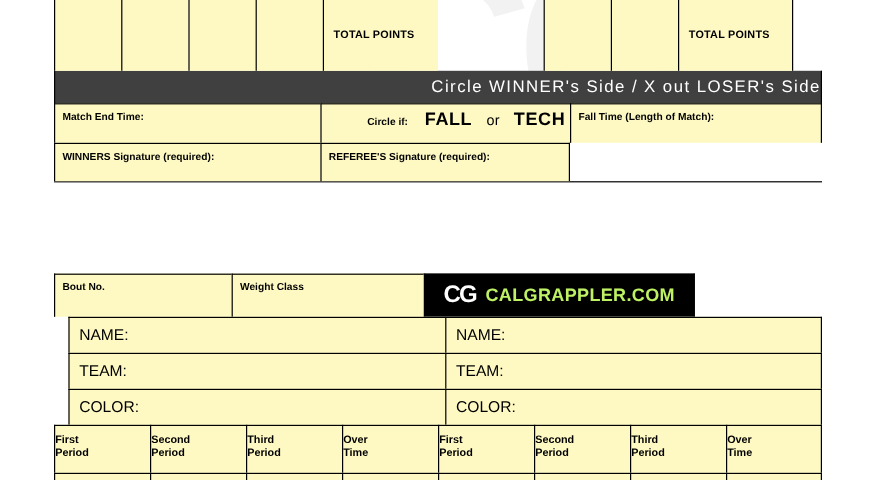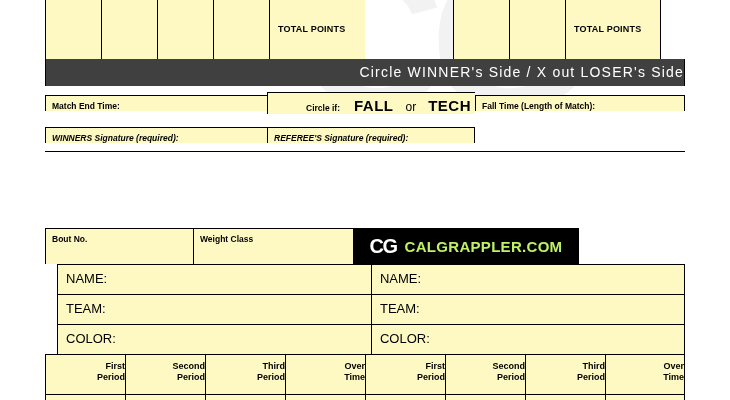--- a/index.html
+++ b/index.html
@@ -96,21 +96,20 @@
     letter-spacing: 1.2px;
     padding: 5px 0 6px 0;
     border-left: 1px solid #000;
     border-right: 1px solid #000;
     box-sizing: border-box;
     width: 100%;
   }
 
   .info-row {
     height: 33px;
-    align-items: center;
   }
   .info-cell {
     font-size: 8.5px;
     padding: 5px 0 0 6px;
     font-weight: bold;
   }
   .w-left { width: 222px; }
   .w-mid  { width: 208px; }
   .w-right{ width: 210px; }
 
@@ -136,21 +135,20 @@
     margin-left: 12px;
   }
   .circle-if .big2 {
     font-size: 15px;
     font-weight: bold;
     margin-left: 12px;
     letter-spacing: 0.5px;
   }
   .bottom-border {
     border-bottom: 1px solid #000;
-    font-style: italic;
   }
 
   
   .sheet-bottom {
     left: 45px;
     top: 228px;
     width: 640px;
   }
 
   .hdr-row { height: 36px; }
@@ -193,21 +191,21 @@
   .field-cell {
     width: 320px;
     font-size: 13px;
     padding: 6px 0 0 8px;
     font-weight: normal;
   }
 
   .per-row { height: 40px; }
   .per-cell {
     width: 80px;
-    text-align: right;
+    text-align: left;
     font-size: 9px;
     font-weight: bold;
     padding-top: 6px;
     line-height: 11px;
   }
   .blank-row { height: 26px; }
   .blank-cell { width: 80px; }
 </style>
 </head>
 <body>

